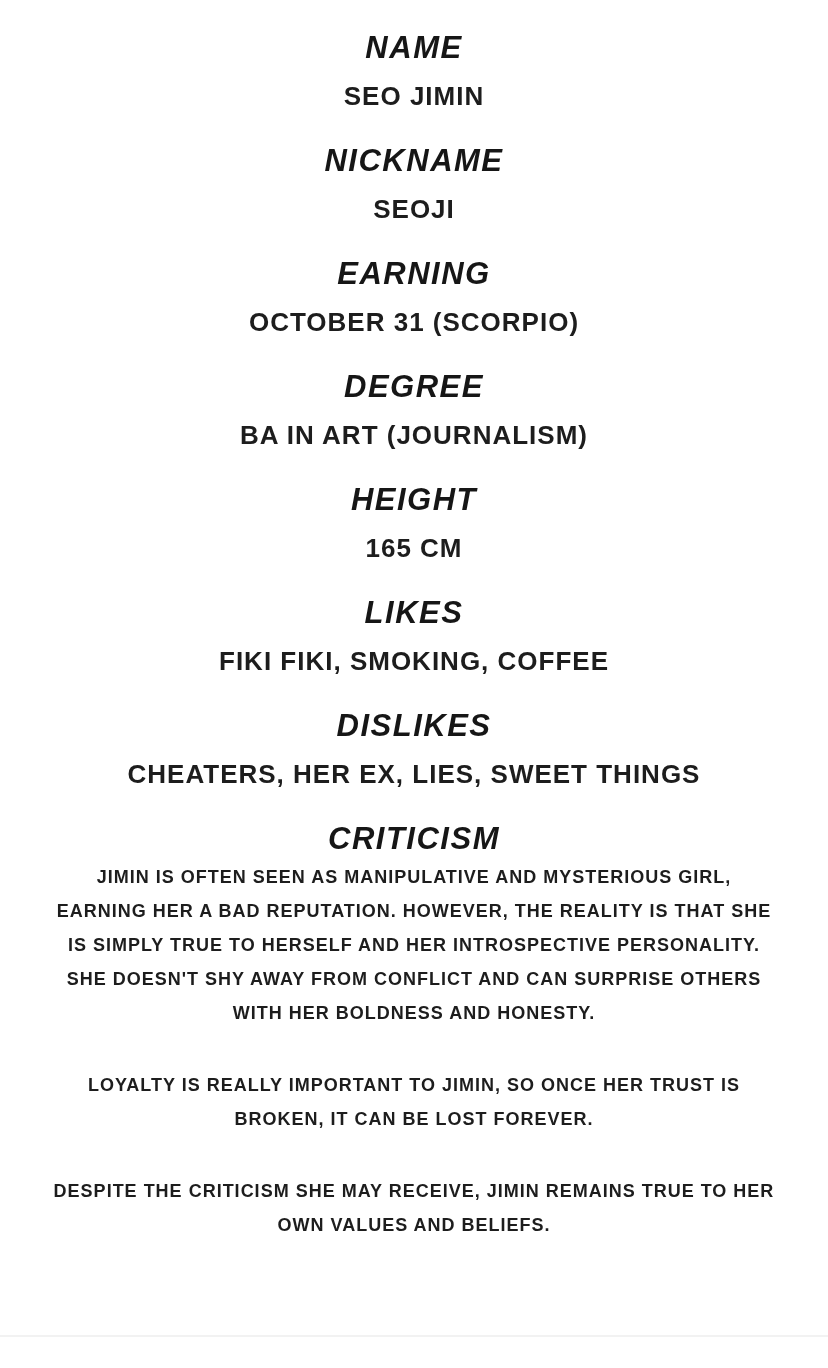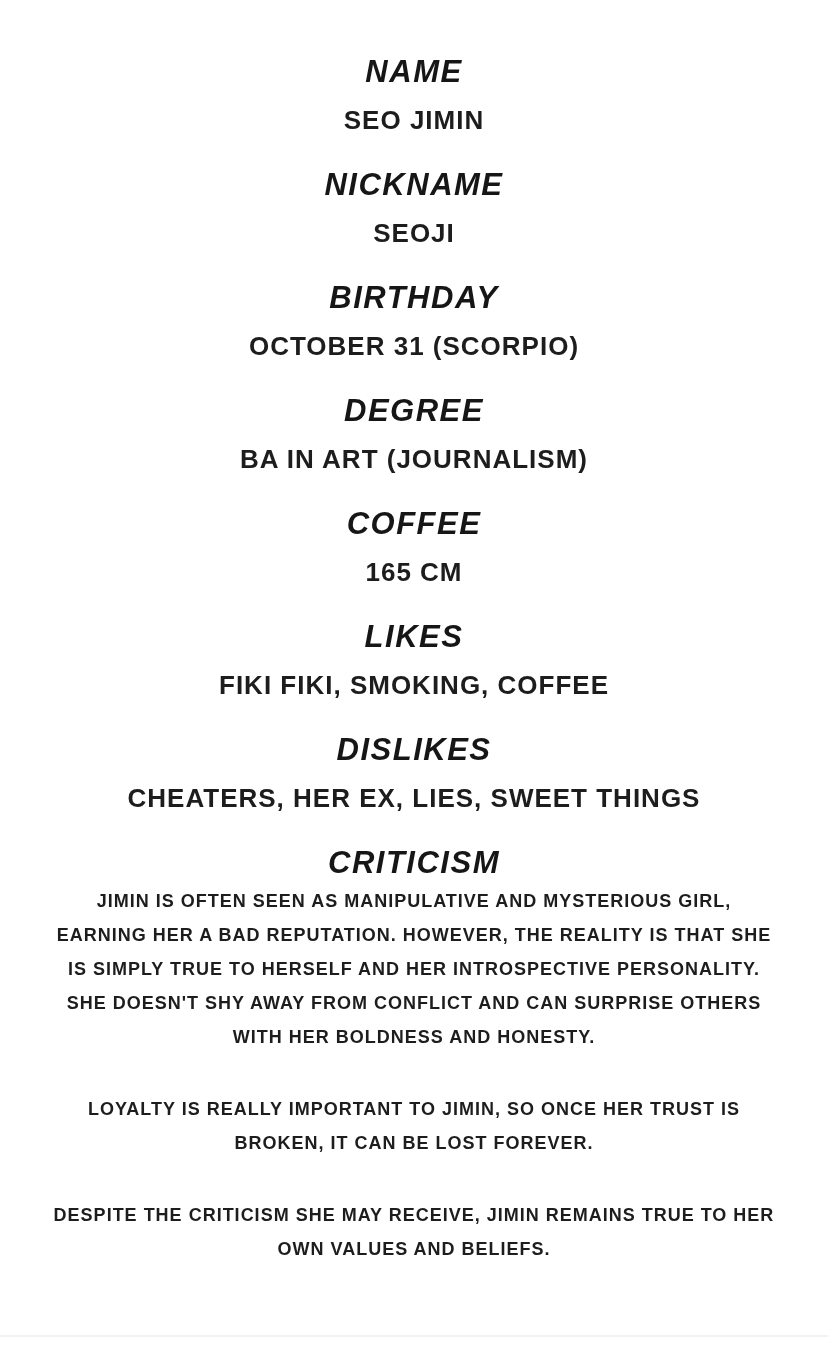--- a/index.html
+++ b/index.html
@@ -20,21 +20,21 @@
     top: 0;
     left: 0;
     width: 828px;
     height: 1368px;
     background: #ffffff;
   }
   .content {
     box-sizing: border-box;
     width: 740px;
     margin: 0 auto;
-    padding-top: 52px;
+    padding-top: 28px;
     text-align: center;
   }
   .section {
     margin-bottom: 28px;
   }
   .section-label {
     font-size: 31px;
     font-weight: bold;
     font-style: italic;
     letter-spacing: 1.5px;
@@ -82,31 +82,31 @@
       <h2 class="section-label">NAME</h2>
       <p class="section-value">SEO JIMIN</p>
     </div>
 
     <div class="section">
       <h2 class="section-label">NICKNAME</h2>
       <p class="section-value">SEOJI</p>
     </div>
 
     <div class="section">
-      <h2 class="section-label">BIRTHDAY</h2>
+      <h2 class="section-label">EARNING</h2>
       <p class="section-value">OCTOBER 31 (SCORPIO)</p>
     </div>
 
     <div class="section">
       <h2 class="section-label">DEGREE</h2>
       <p class="section-value">BA IN ART (JOURNALISM)</p>
     </div>
 
     <div class="section">
-      <h2 class="section-label">COFFEE</h2>
+      <h2 class="section-label">HEIGHT</h2>
       <p class="section-value">165 CM</p>
     </div>
 
     <div class="section">
       <h2 class="section-label">LIKES</h2>
       <p class="section-value">FIKI FIKI, SMOKING, COFFEE</p>
     </div>
 
     <div class="section">
       <h2 class="section-label">DISLIKES</h2>

